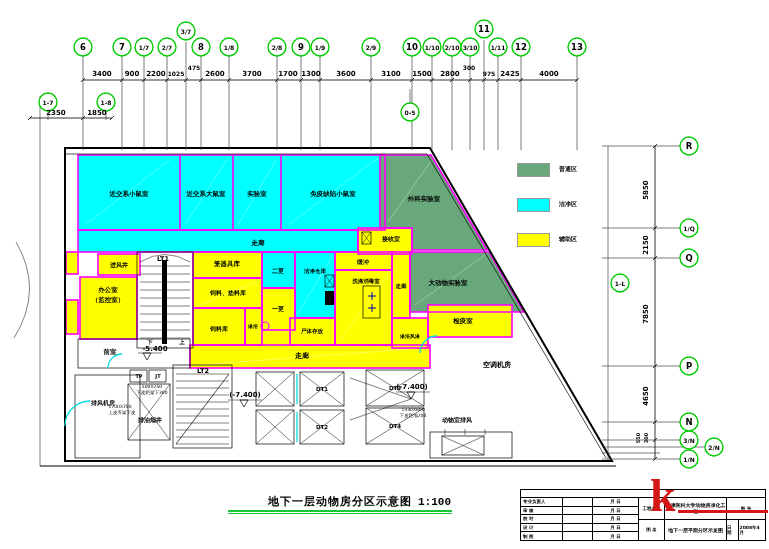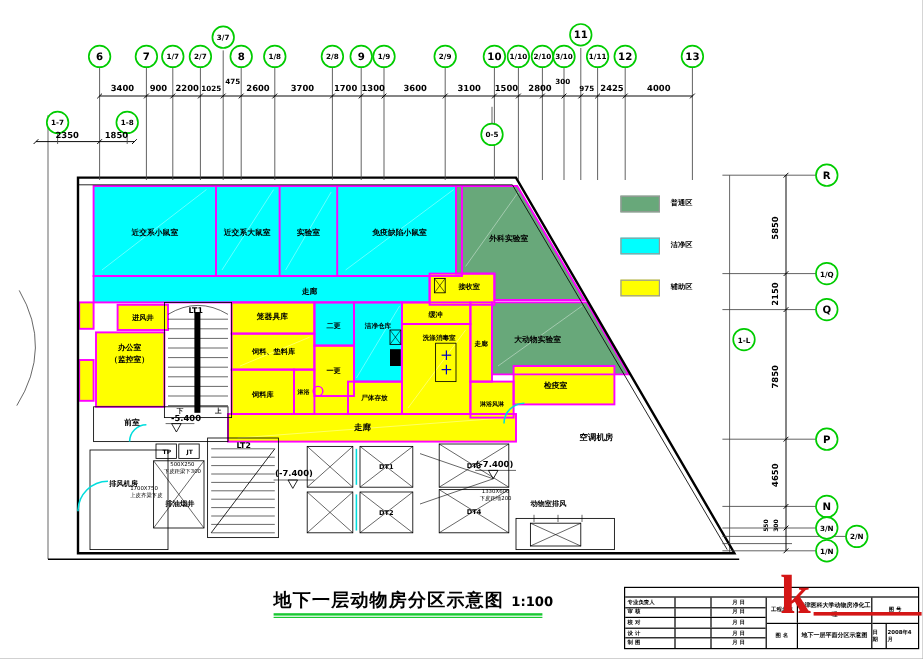--- a/index.html
+++ b/index.html
@@ -21,22 +21,22 @@
   .tx{stroke:#fff;stroke-width:.6;opacity:.55}
   .cy{fill:none;stroke:#00DDDD;stroke-width:1.3}
   .bubc{fill:#fff;stroke:#00CC00;stroke-width:1.4}
   
   .legend{position:absolute;left:517px;top:163px;}
   .lg-row{display:flex;align-items:center;margin-bottom:22px;height:13px;}
   .sw{display:inline-block;width:31px;height:12px;border:1px solid #999;}
   .lg-lbl{font-size:6px;font-weight:bold;margin-left:9px;color:#000;}
   
   .dtitle{position:absolute;left:228px;top:490px;color:#000;white-space:nowrap;}
-  .dt-text{font-size:15px;font-weight:bold;letter-spacing:1px;}
-  .dt-scale{font-size:11px;font-weight:bold;margin-left:6px;}
+  .dt-text{font-size:11px;font-weight:bold;letter-spacing:1px;margin-left:40px;}
+  .dt-scale{font-size:11px;font-weight:bold;margin-left:6px;font-family:Liberation Mono, monospace;}
   .dt-underline{height:1px;border-top:2px solid #19C832;border-bottom:1px solid #19C832;margin-top:1px;width:224px;}
   
   .tb{position:absolute;left:520px;top:489px;width:246px;height:52px;border:1.5px solid #000;
       box-sizing:border-box;background:#fff;color:#000;}
   .tb *{box-sizing:border-box;}
   .tb-top{height:8px;border-bottom:1px solid #000;}
   .tb-main{display:flex;height:42px;}
   .tb-left{width:118px;border-right:1px solid #000;display:flex;flex-direction:column;}
   .tb-row{flex:1;display:flex;border-bottom:.5px solid #000;align-items:center;}
   .tb-row:last-child{border-bottom:none;}

